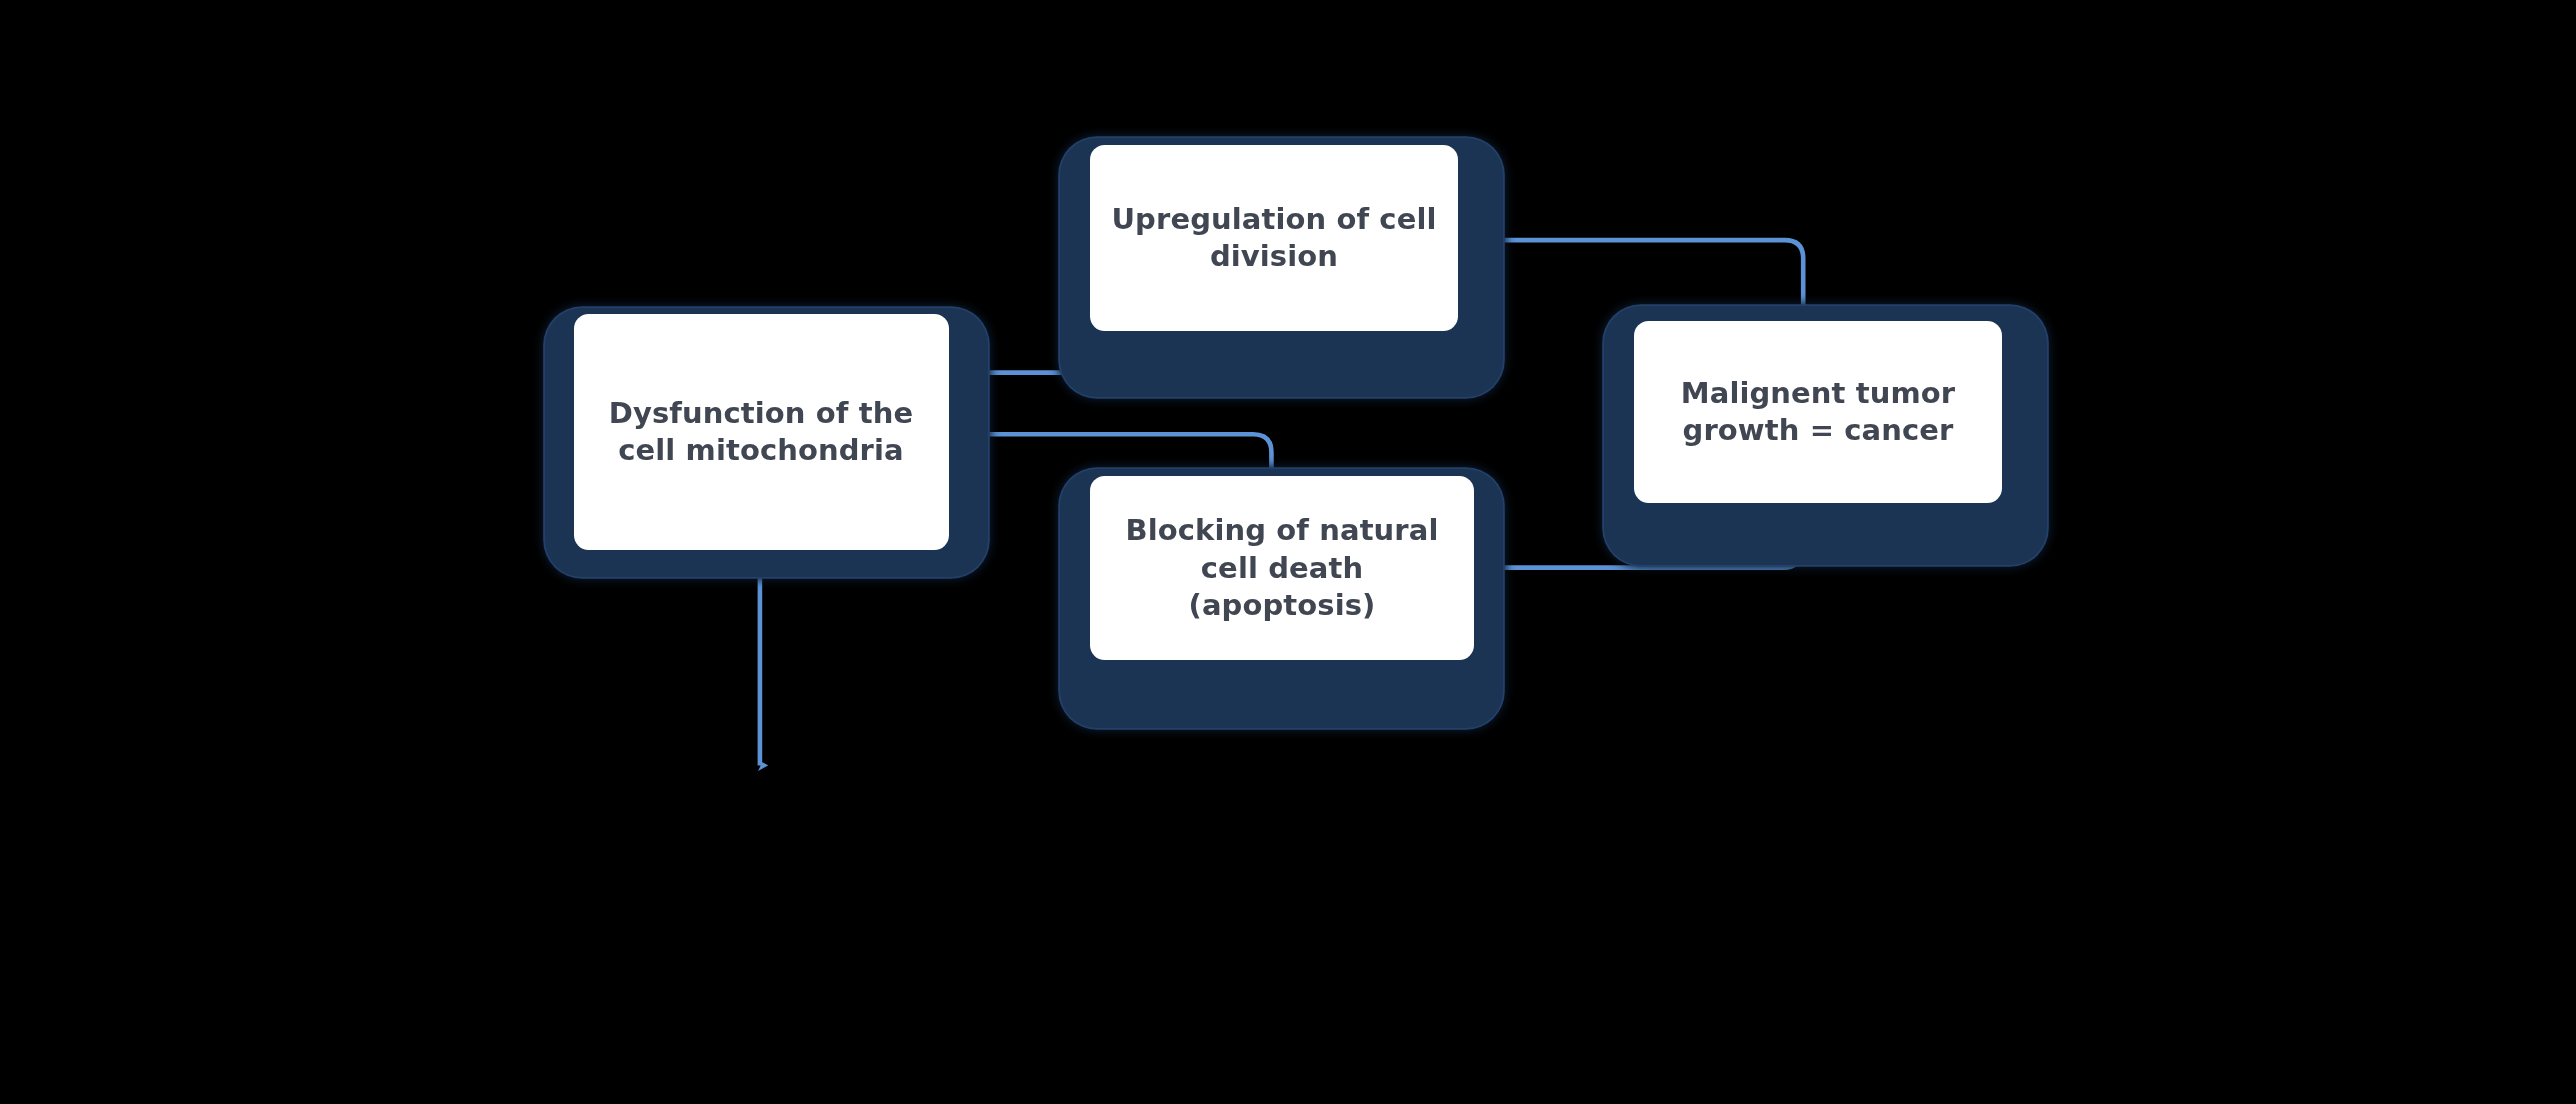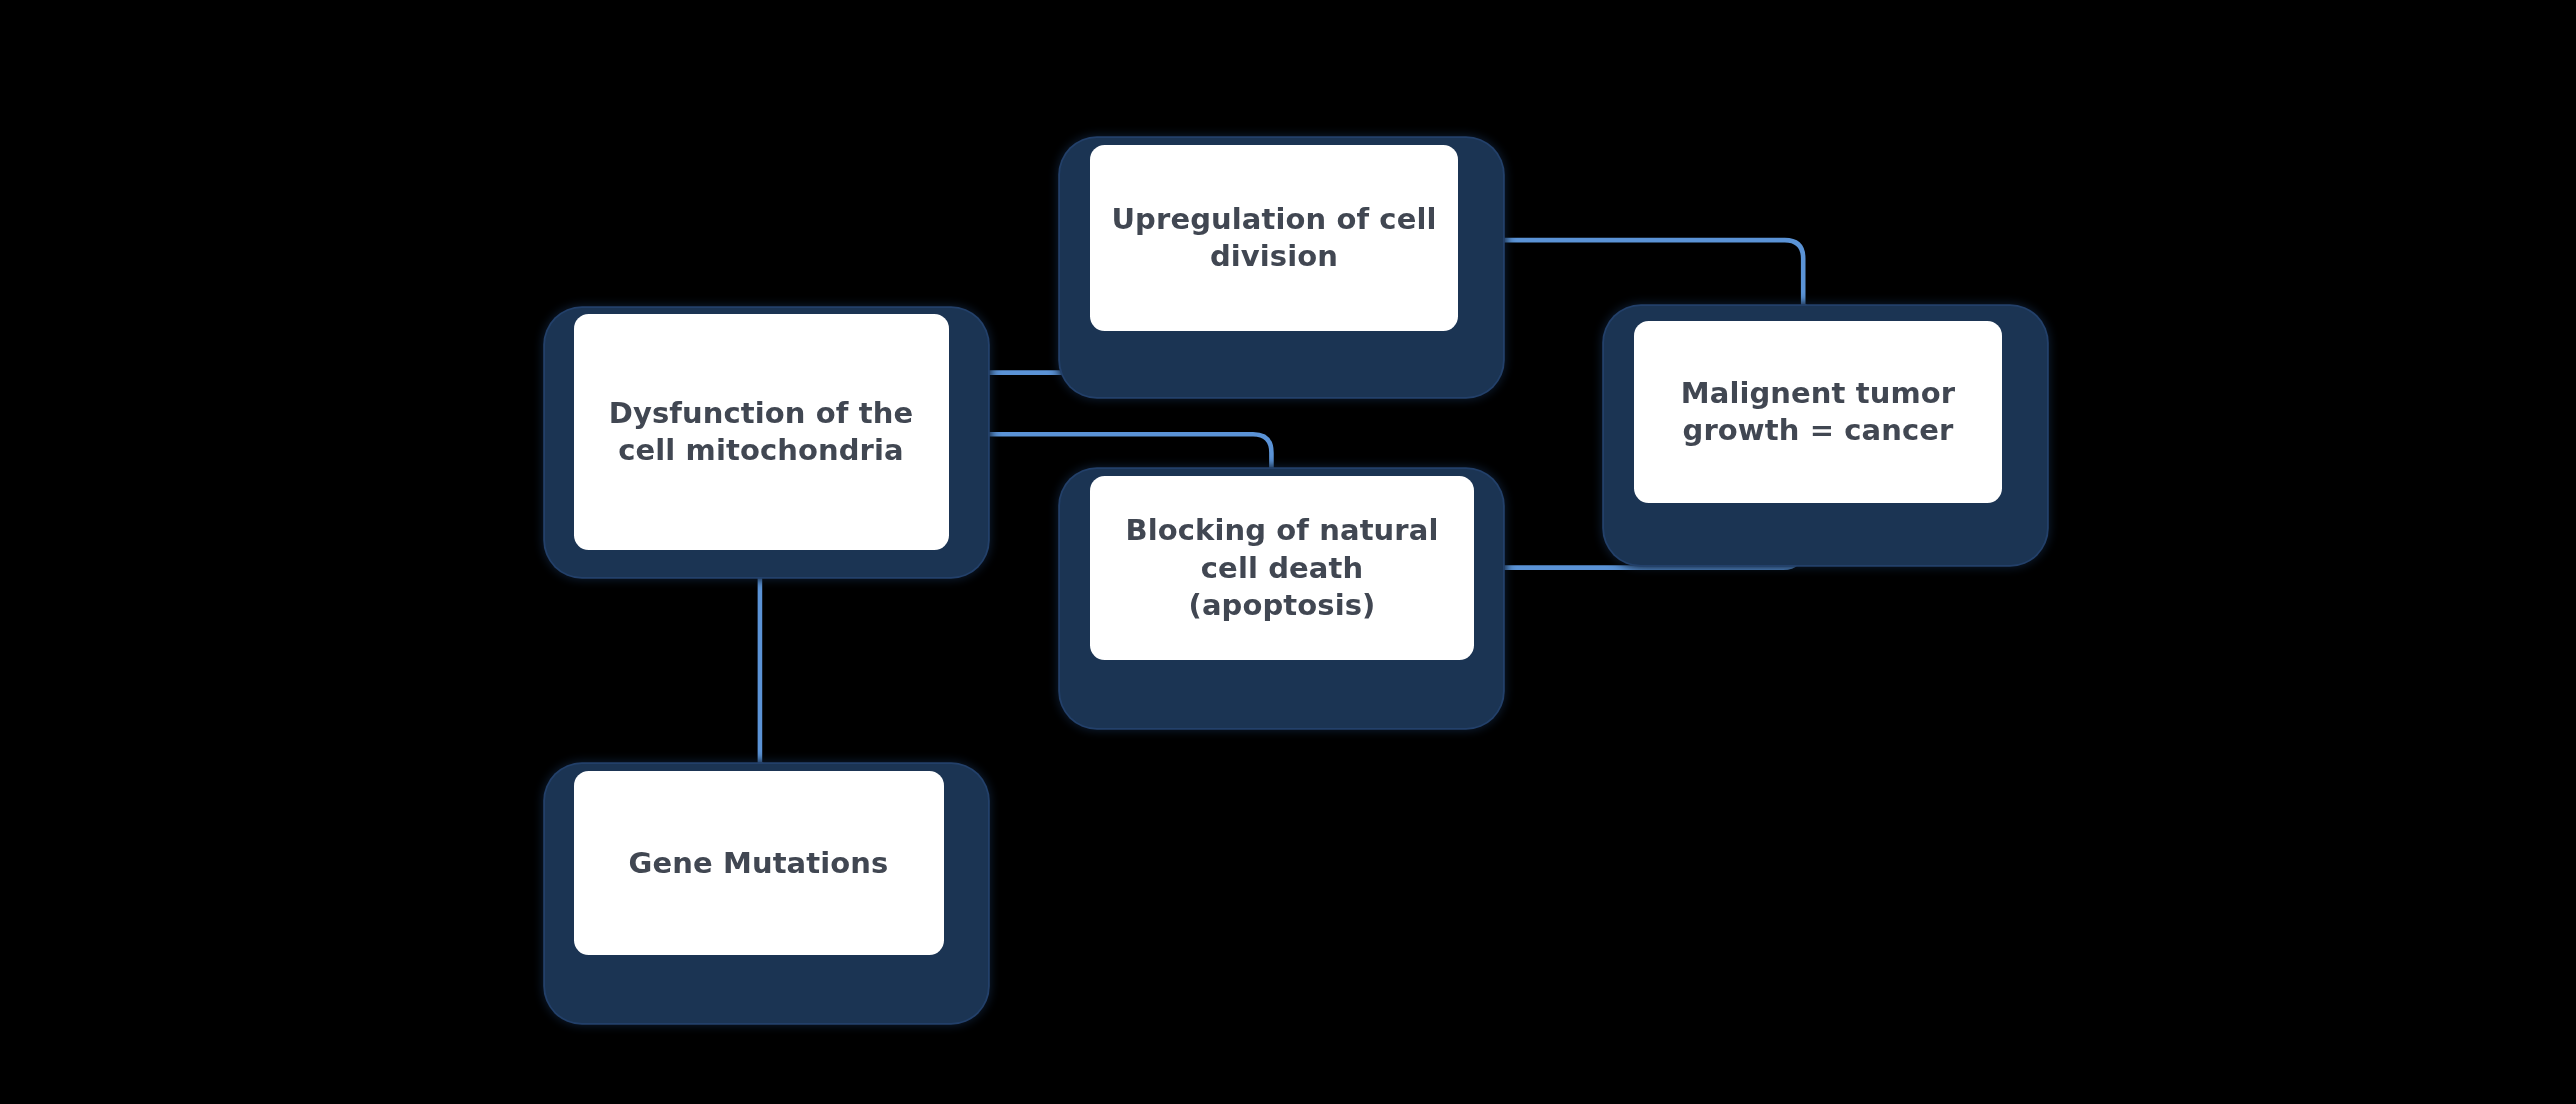--- a/index.html
+++ b/index.html
@@ -109,21 +109,15 @@
   </div>
 
   <div class="node" id="node-malignant" style="left: 1604px; top: 306px; width: 443px; height: 259px;">
     <div class="plate" style="background: rgb(27, 52, 83);"></div>
     <div class="card" style="left: 30px; top: 6.4px; width: 368px; height: 182px; background: rgb(255, 255, 255); margin-top: 9px;">
       <div class="label" style="color: rgb(65, 71, 82);">Malignent tumor
 growth = cancer</div>
     </div>
   </div>
 
-  <div class="node" id="node-gene" style="left: 545px; top: 764px; width: 443px; height: 259px;">
-    <div class="plate" style="background: rgb(27, 52, 83);"></div>
-    <div class="card" style="left: 28.5px; top: 7.4px; width: 370px; height: 184px; background: rgb(255, 255, 255);">
-      <div class="label" style="color: rgb(65, 71, 82);">Gene Mutations</div>
-    </div>
-  </div>
 
 </div>
 
 
 </body></html>

